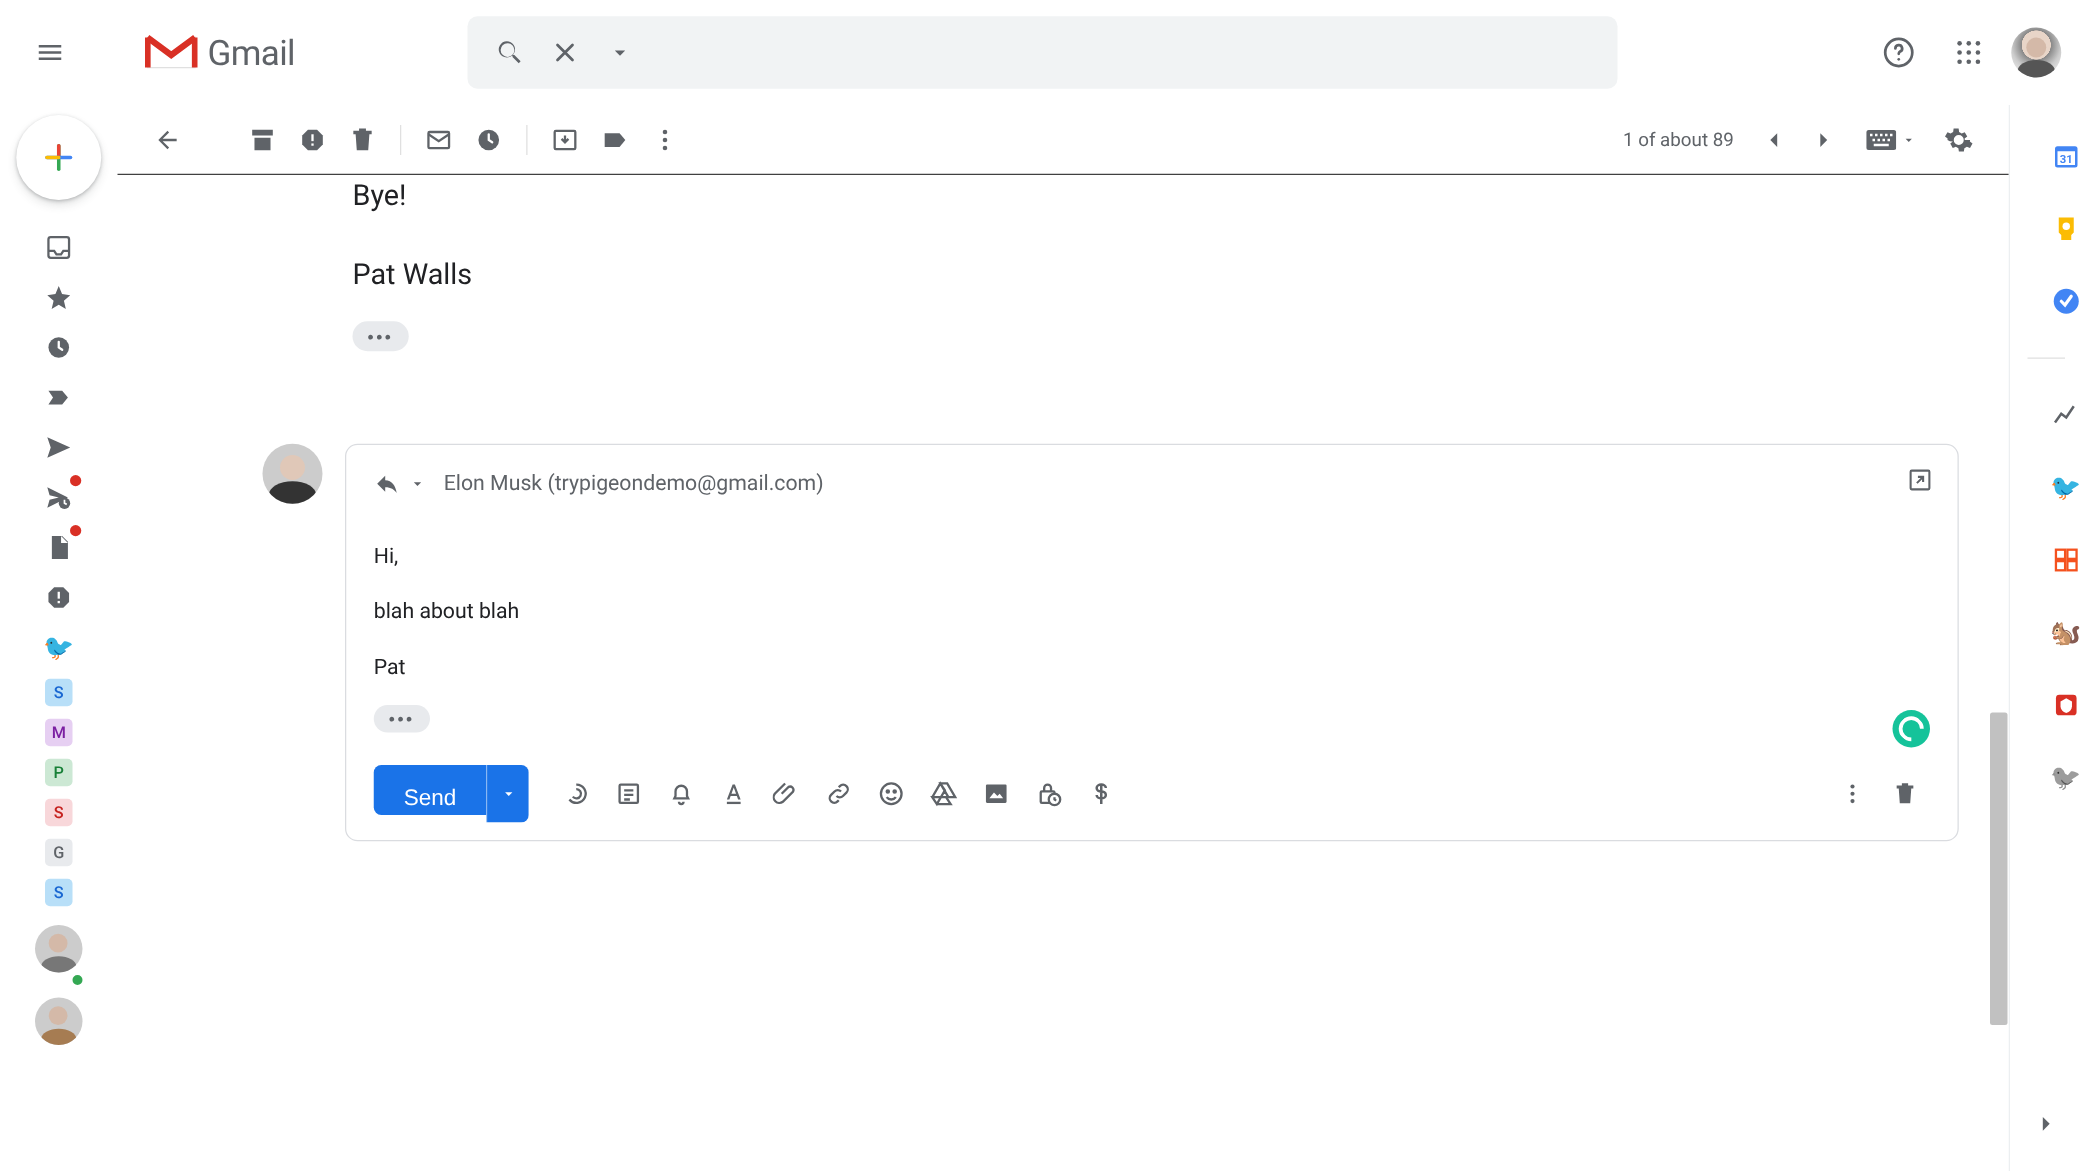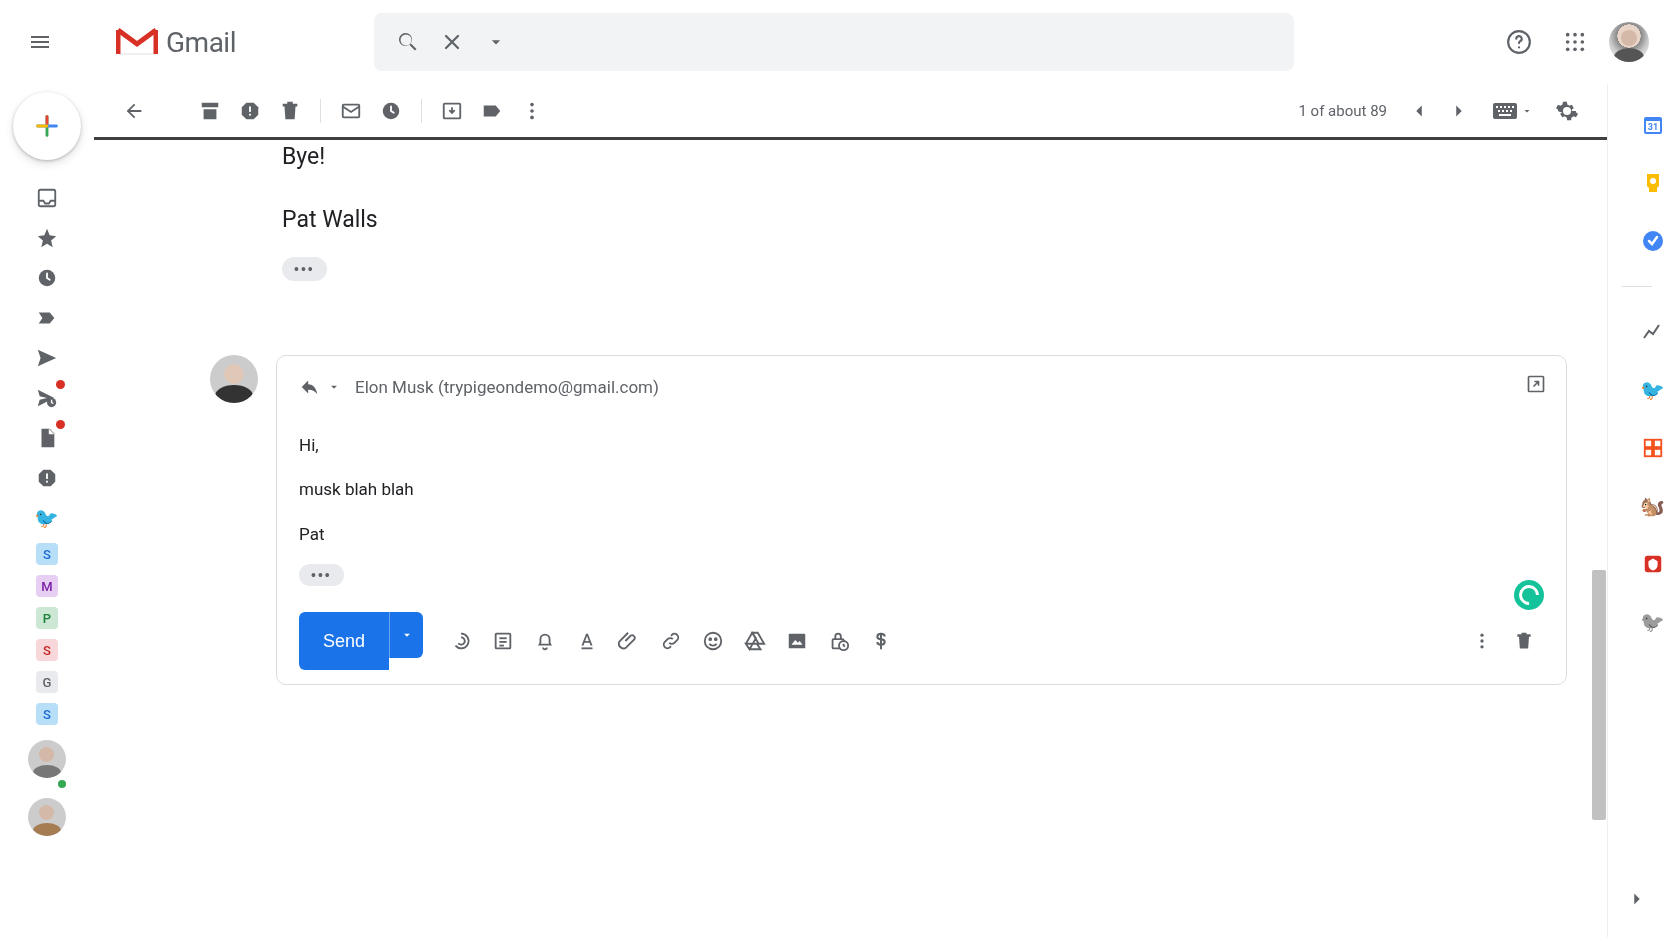--- a/index.html
+++ b/index.html
@@ -111,21 +111,21 @@
   }
   .hangout-avatar.female::after{ background:#a67c52; }
   .presence {
     position:absolute; width:12px; height:12px; border-radius:50%; background:#34a853;
     border:2px solid #fff; bottom:-2px; right:-2px; z-index:2;
   }
 
   .main-col { flex:1; display:flex; flex-direction:column; min-width:0; }
   .action-bar {
     height: 56px; display:flex; align-items:center; padding: 0 20px;
-    border-bottom: 3px solid #404040;
+    border-bottom: 1px solid #404040;
   }
   .ab-btn {
     width:40px; height:40px; display:flex; align-items:center; justify-content:center;
     border-radius:50%; cursor:pointer; color:#5f6368;
   }
   .ab-sep {
     width:1px; height:24px; background:#e0e0e0; margin:0 10px;
   }
   .ab-spacer { flex:1; }
   .ab-count { font-size:15px; color:#5f6368; margin-right:12px; }
@@ -187,21 +187,21 @@
     content:''; width:14px; height:14px; border:3px solid #fff; border-radius:50%;
     border-right-color:transparent; transform:rotate(45deg);
   }
 
   .compose-toolbar {
     display:flex; align-items:center; margin-top:26px; gap:2px;
   }
   .send-group { display:flex; margin-right:16px; }
   .send-btn {
     background:#1a73e8; color:#fff; border:none; font-size:18px; font-weight:500;
-    padding:16px 24px; height:58px; border-radius:6px 0 0 6px; cursor:pointer;
+    padding:16px 24px; height:40px; border-radius:6px 0 0 6px; cursor:pointer;
   }
   .send-dd {
     background:#1a73e8; color:#fff; border:none; border-left:1px solid rgba(255,255,255,.35);
     width:34px; height:46px; border-radius:0 6px 6px 0; cursor:pointer;
     display:flex; align-items:center; justify-content:center;
   }
   .ct-btn {
     width:40px; height:40px; display:flex; align-items:center; justify-content:center;
     color:#5f6368; cursor:pointer; border-radius:50%;
   }
@@ -483,21 +483,21 @@
             <span>Elon Musk (trypigeondemo@gmail.com)</span>
           </div>
           <div class="popout">
             <svg width="20" height="20" viewBox="0 0 24 24" fill="none" stroke="#5f6368" stroke-width="2">
                 <rect x="3" y="3" width="18" height="18" rx="1"></rect>
                 <path d="M9 15l6-6M10 9h5v5"></path>
               </svg>
           </div>
           <div class="compose-body">
             <p>Hi,</p>
-            <p>musk blah blah</p>
+            <p>blah about blah</p>
             <p>Pat</p>
           </div>
           <button class="compose-trimmed">•••</button>
           <div class="grammarly"></div>
 
           <div class="compose-toolbar">
             <div class="send-group">
               <button class="send-btn">Send</button>
               <button class="send-dd">
                 <svg width="14" height="14" viewBox="0 0 24 24" fill="#fff">

